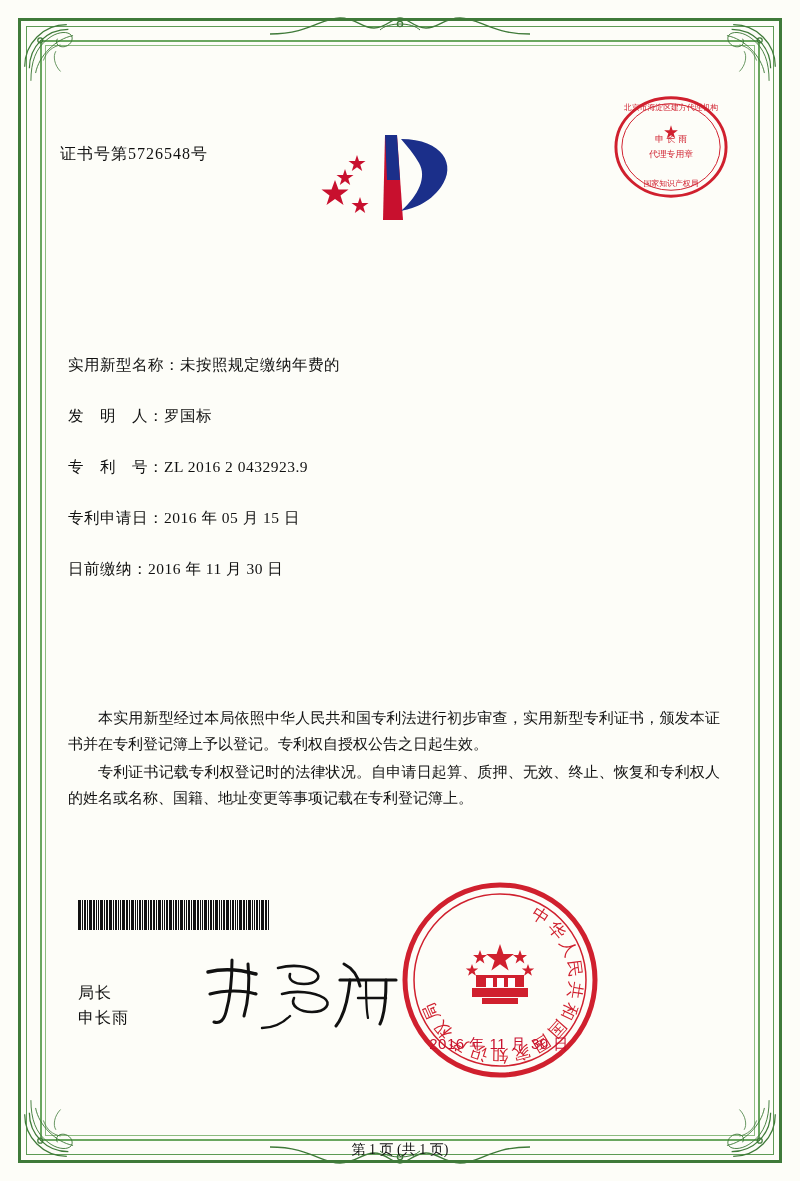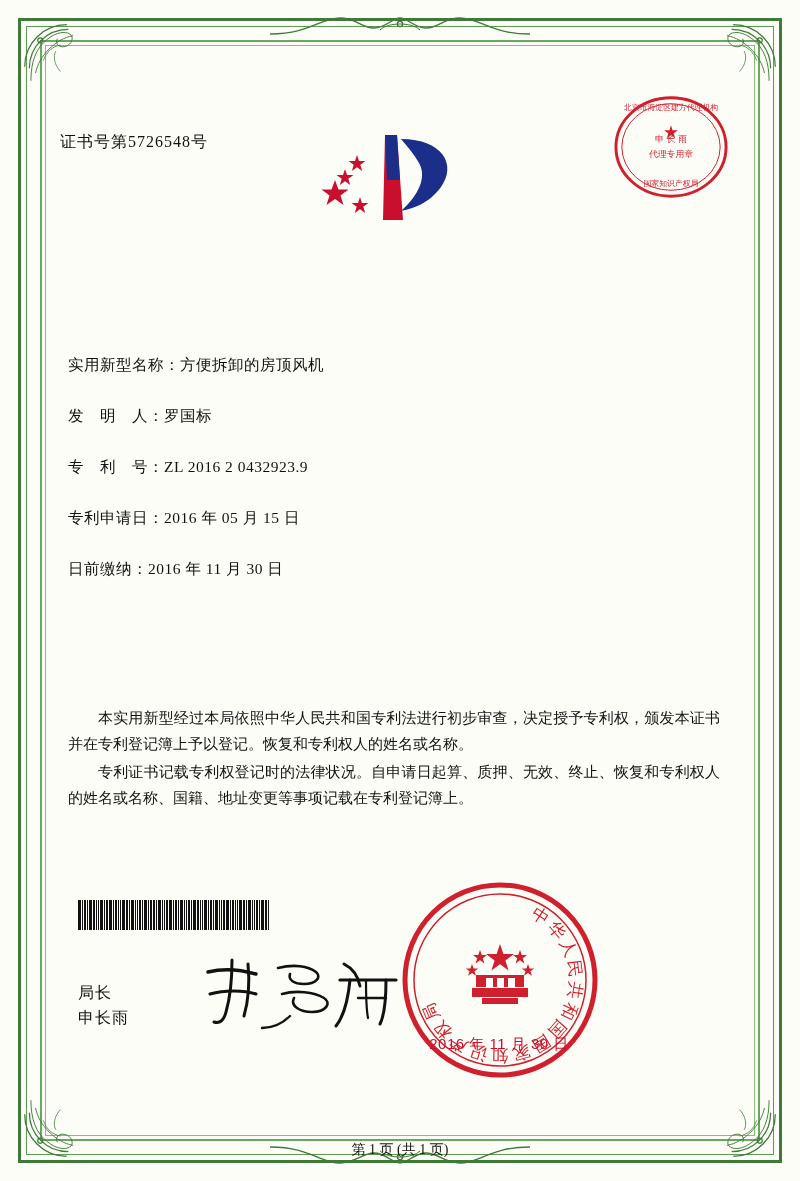--- a/index.html
+++ b/index.html
@@ -75,21 +75,21 @@
 
   
   .content {
     position: absolute;
     left: 60px; top: 60px; right: 60px; bottom: 60px;
   }
 
   .cert-number {
     position: absolute;
     left: 0;
-    top: 72px;
+    top: 84px;
     font-size: 16px;
     letter-spacing: 1px;
     color: #111;
   }
 
   
   .logo {
     position: absolute;
     left: 255px;
     top: 65px;
@@ -323,38 +323,38 @@
         <g fill="#d0202e" font-family="'DejaVu Serif', serif" font-size="8">
           <text x="60" y="100" text-anchor="middle">国家知识产权局</text>
         </g>
         <polygon points="60,38 61.6,43 67,43 62.7,46.2 64.3,51.2 60,48 55.7,51.2 57.3,46.2 53,43 58.4,43" fill="#d0202e"></polygon>
       </svg>
     </div>
 
 
     <div class="fields">
       <div class="field-row">
-        <span class="field-label">实用新型名称：</span><span class="field-value">方便拆卸的房顶风机</span>
+        <span class="field-label">实用新型名称：</span><span class="field-value">未按照规定缴纳年费的</span>
       </div>
       <div class="field-row">
         <span class="field-label">发　明　人：</span><span class="field-value">罗国标</span>
       </div>
       <div class="field-row">
         <span class="field-label">专　利　号：</span><span class="field-value">ZL 2016 2 0432923.9</span>
       </div>
       <div class="field-row">
         <span class="field-label">专利申请日：</span><span class="field-value">2016 年 05 月 15 日</span>
       </div>
       <div class="field-row">
         <span class="field-label">日前缴纳：</span><span class="field-value">2016 年 11 月 30 日</span>
       </div>
     </div>
 
     <div class="paragraphs">
-      <p>本实用新型经过本局依照中华人民共和国专利法进行初步审查，决定授予专利权，颁发本证书并在专利登记簿上予以登记。恢复和专利权人的姓名或名称。</p>
+      <p>本实用新型经过本局依照中华人民共和国专利法进行初步审查，实用新型专利证书，颁发本证书并在专利登记簿上予以登记。专利权自授权公告之日起生效。</p>
       <p>专利证书记载专利权登记时的法律状况。自申请日起算、质押、无效、终止、恢复和专利权人的姓名或名称、国籍、地址变更等事项记载在专利登记簿上。</p>
     </div>
 
     <div class="barcode">
         <i style="width: 3px;"></i>
         <i style="width: 1px;"></i>
         <i style="width: 2px;"></i>
         <i style="width: 1px;"></i>
         <i style="width: 3px;"></i>
         <i style="width: 2px;"></i>

